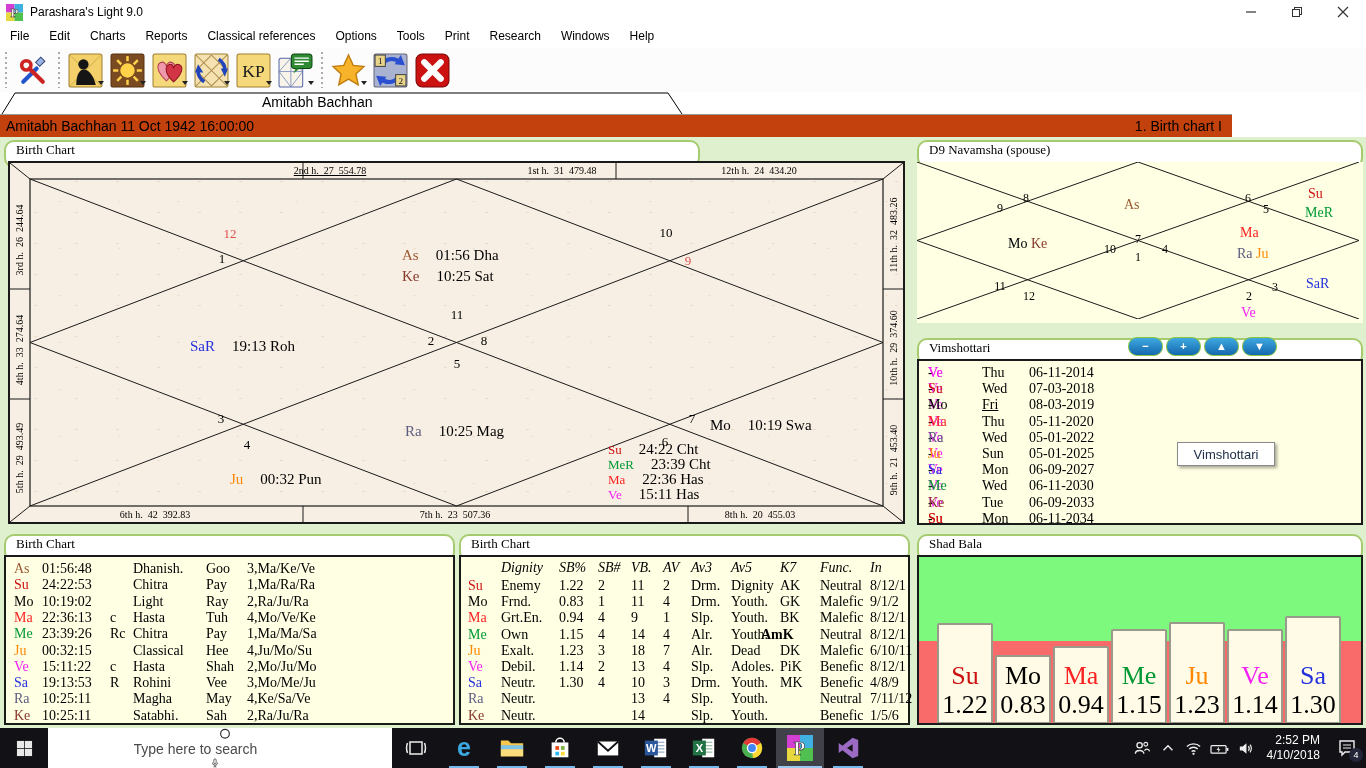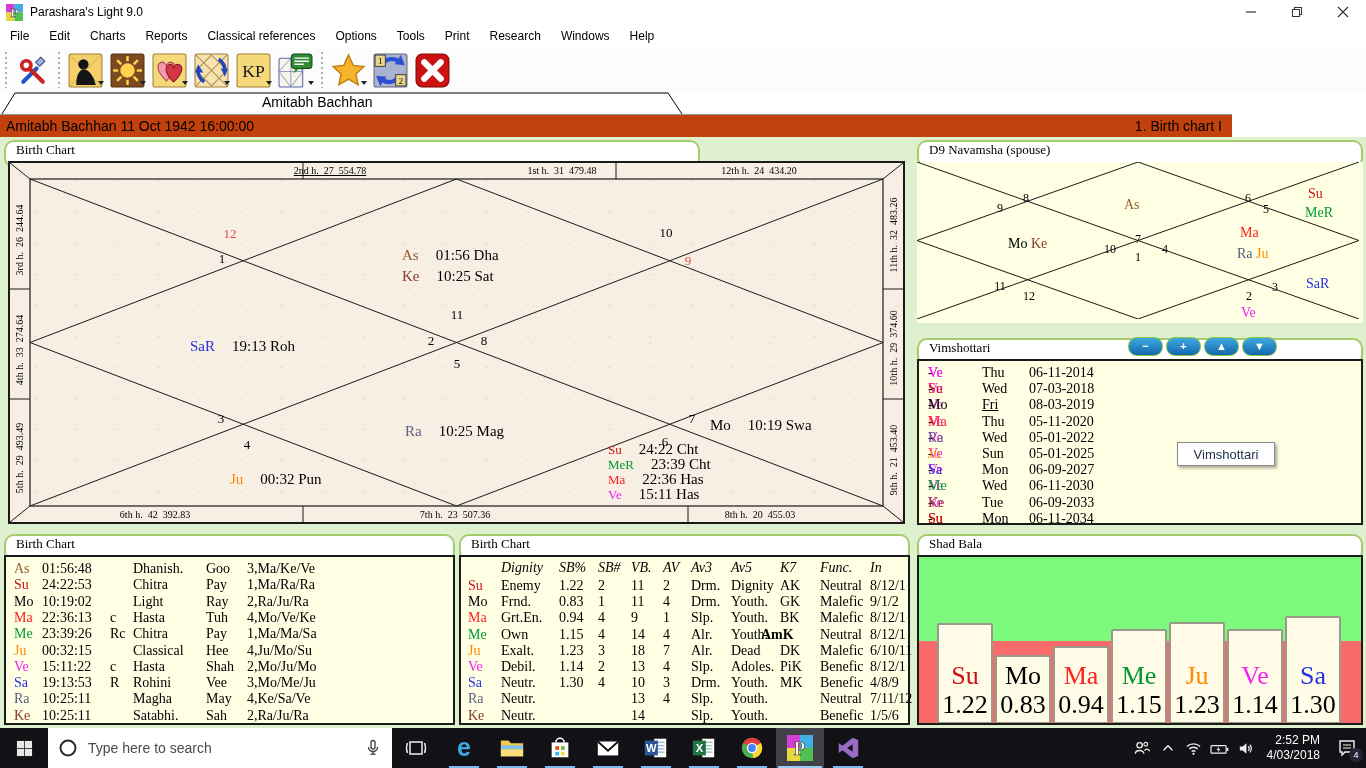--- a/index.html
+++ b/index.html
@@ -61,21 +61,21 @@
   
   #shad-body{left:917px;top:418px;width:446px;height:170px;padding:0;overflow:hidden;}
   .shad-green{position:absolute;left:0;top:0;width:100%;height:84px;background:#7dfa7d;}
   .shad-red{position:absolute;left:0;top:84px;width:100%;height:86px;background:#f96a6a;}
   .sbar{position:absolute;background:#fffbe6;border:2px solid #9a9a8a;border-radius:2px;box-sizing:border-box;display:flex;flex-direction:column;justify-content:flex-end;align-items:center;}
   .sbar .sp{font:26px "Liberation Serif",serif;line-height:1.1;}
   .sbar .sv{font:26px "Liberation Serif",serif;color:#000;line-height:1.15;margin-bottom:2px;}
   
   .taskbar{position:absolute;top:728px;left:0;width:1366px;height:40px;background:#121216;display:flex;align-items:stretch;}
   .tb-start{width:48px;display:flex;align-items:center;justify-content:center;}
-  .tb-search{width:344px;background:#fff;display:flex;align-items:center;position:relative;}
+  .tb-search{width:344px;background:#fff;display:flex;align-items:center;position:relative;flex-direction:column;}
   .tb-search input{border:none;outline:none;font:14px "Liberation Sans",sans-serif;color:#333;flex:1;margin-left:8px;}
   .tb-search input::placeholder{color:#4a4a4a;}
   .tb-app{width:48px;display:flex;align-items:center;justify-content:center;position:relative;}
   .tb-app.running:after{content:"";position:absolute;left:9px;right:9px;bottom:0;height:2px;background:#76b9ed;}
   .tb-app.active{background:#41414a;}
   .tb-app.active:after{left:2px;right:2px;background:#9cc9ef;}
   .tray{margin-left:auto;display:flex;align-items:center;}
   .tray-ic{width:26px;height:40px;display:flex;align-items:center;justify-content:center;}
   .clock{color:#fff;font-size:12px;text-align:right;line-height:1.25;margin:0 8px;}
   .notif{position:relative;width:38px;height:40px;display:flex;align-items:center;justify-content:center;}
@@ -807,21 +807,21 @@
           <div class="tray-ic">
             <svg viewBox="0 0 18 18" width="17" height="17">
               <polygon points="3,7 6,7 10,3.5 10,14.5 6,11 3,11" fill="#eee"></polygon>
               <path d="M12,6.5 a4,4 0 0 1 0,5" fill="none" stroke="#eee" stroke-width="1.3"></path>
               <path d="M13.8,5 a6.8,6.8 0 0 1 0,8" fill="none" stroke="#eee" stroke-width="1.3"></path>
             </svg>
           </div>
         </div>
       <div class="clock">
         <div>2:52 PM</div>
-        <div>4/03/2018</div>
+        <div>4/10/2018</div>
       </div>
       <div class="notif">
         <svg width="20" height="20" viewBox="0 0 20 20">
           <path d="M3,3 h14 v11 h-9 l-3,3 v-3 h-2 z" fill="none" stroke="#eee" stroke-width="1.4"></path>
           <path d="M6,7 h8 M6,10 h8" stroke="#eee" stroke-width="1.2"></path>
         </svg>
         <div class="badge">4</div>
       </div>
     </div>
   </div>

